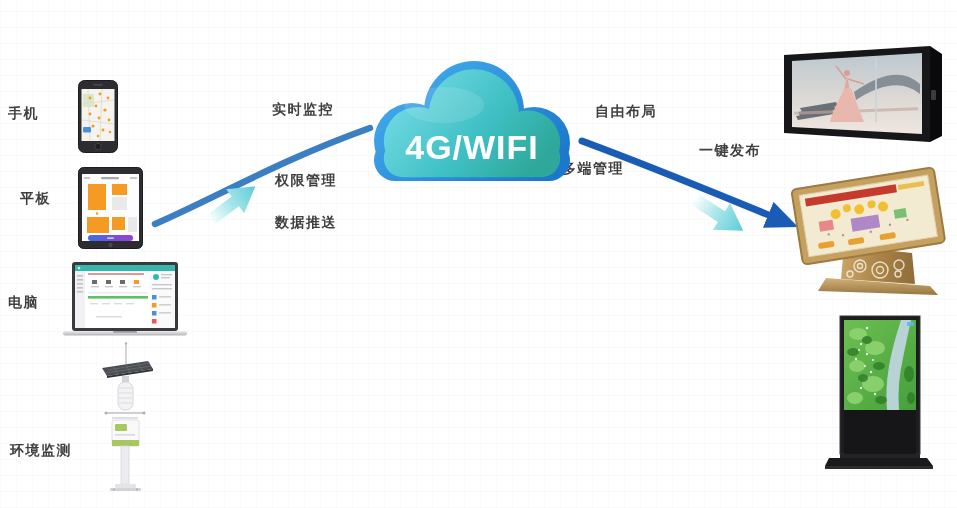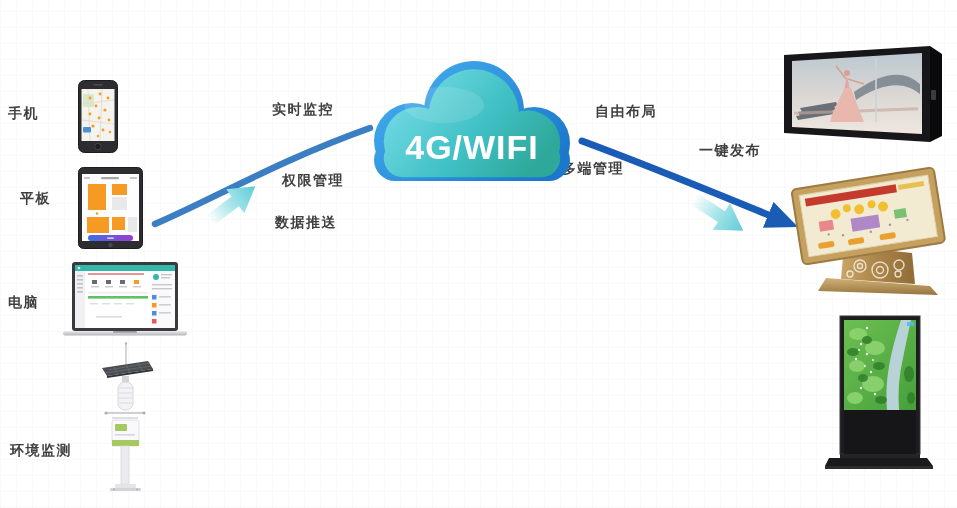--- a/index.html
+++ b/index.html
@@ -29,21 +29,21 @@
 <body>
 
 <div id="canvas">
 
   <div class="lbl" style="left:8px;top:106px;">手机</div>
   <div class="lbl" style="left:20px;top:191px;">平板</div>
   <div class="lbl" style="left:8px;top:295px;">电脑</div>
   <div class="lbl" style="left:10px;top:443px;">环境监测</div>
 
   <div class="lbl" style="left:256px;top:102px;margin-left:16px;">实时监控</div>
-  <div class="lbl" style="left:275px;top:173px;margin-left:7px;">权限管理</div>
+  <div class="lbl" style="left:275px;top:173px;">权限管理</div>
   <div class="lbl" style="left:275px;top:215px;">数据推送</div>
   <div class="lbl" style="left:595px;top:104px;">自由布局</div>
   <div class="lbl" style="left:562px;top:161px;">多端管理</div>
   <div class="lbl" style="left:699px;top:144px;font-family:Liberation Mono, monospace;">一键发布</div>
 
   <svg id="arrow-layer" width="957" height="508" viewBox="0 0 957 508">
     <defs>
       <marker id="ah" markerWidth="5" markerHeight="5" refX="1.2" refY="2" orient="auto">
         <path d="M0,0 L4.6,2 L0,4 Z" fill="#1a5cb5"></path>
       </marker>

